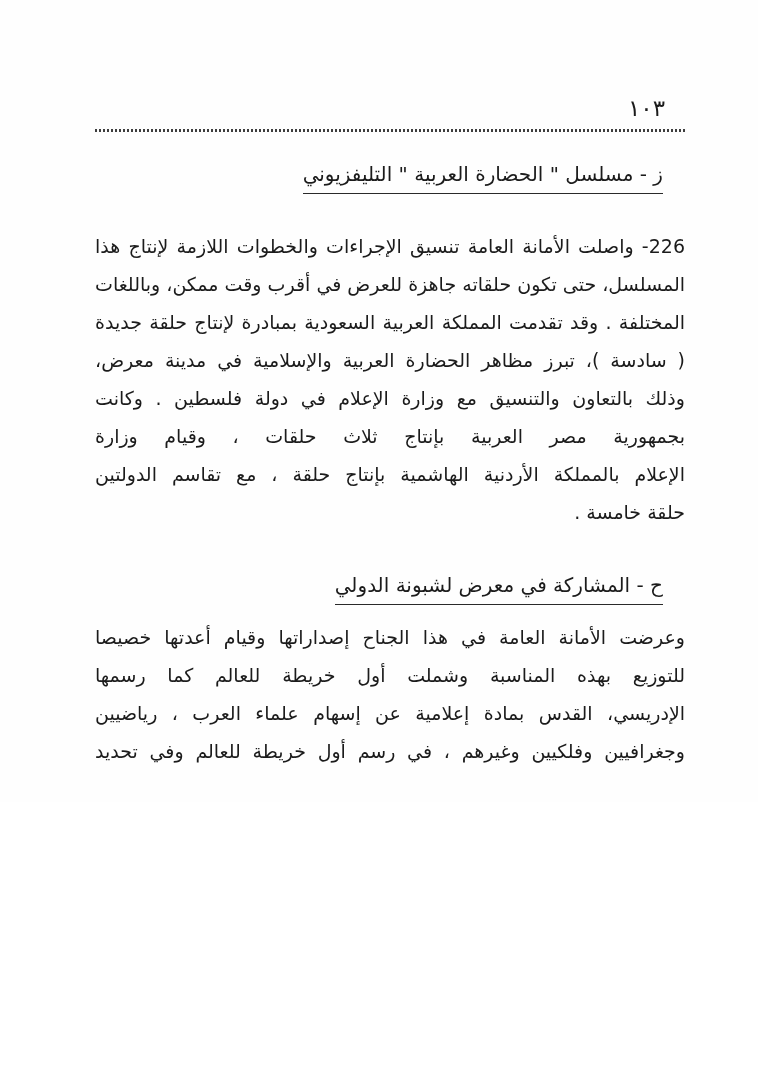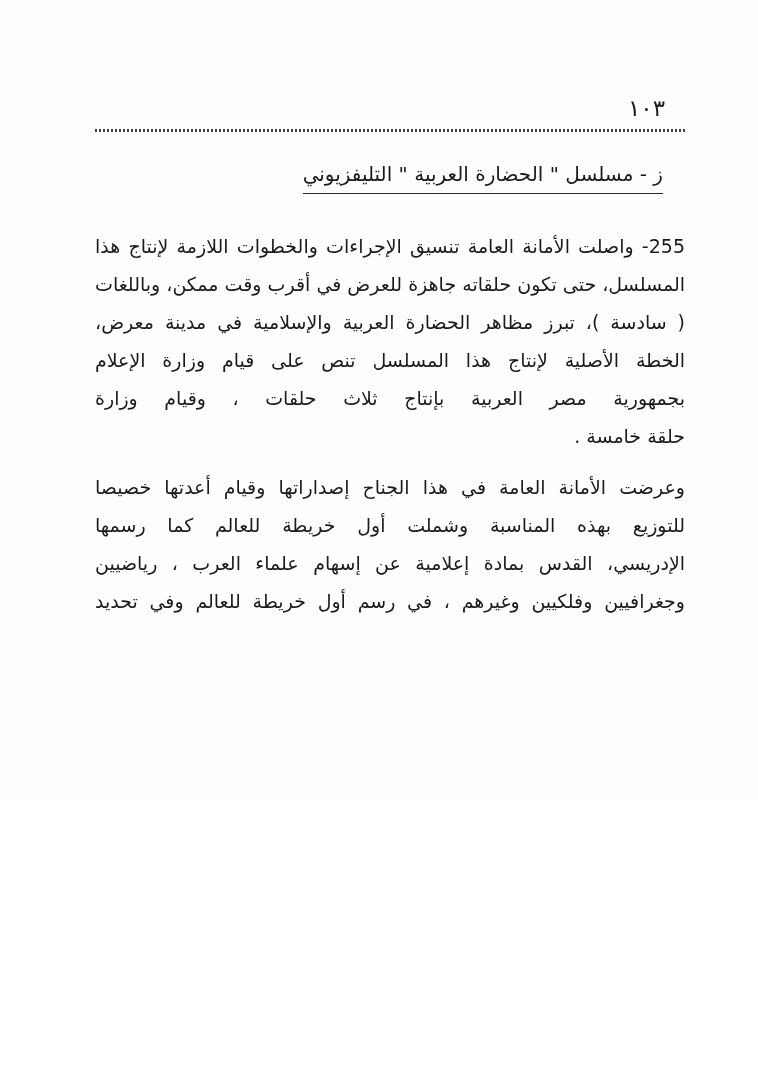--- a/index.html
+++ b/index.html
@@ -105,28 +105,33 @@
 
     <div class="page-number">١٠٣</div>
 
     <div class="rule rule-top"></div>
 
     <div class="heading heading-z">
       <span class="heading-text">ز - مسلسل " الحضارة العربية " التليفزيوني</span>
     </div>
 
     <div class="para para-199">
-      <div class="line">255- واصلت الأمانة العامة تنسيق الإجراءات والخطوات اللازمة لإنتاج هذا</div>
+      <div class="line">226- واصلت الأمانة العامة تنسيق الإجراءات والخطوات اللازمة لإنتاج هذا</div>
       <div class="line">المسلسل، حتى تكون حلقاته جاهزة للعرض في أقرب وقت ممكن، وباللغات</div>
+      <div class="line">المختلفة . وقد تقدمت المملكة العربية السعودية بمبادرة لإنتاج حلقة جديدة</div>
       <div class="line">( سادسة )، تبرز مظاهر الحضارة العربية والإسلامية في مدينة معرض،</div>
-      <div class="line">الخطة الأصلية لإنتاج هذا المسلسل تنص على قيام وزارة الإعلام</div>
+      <div class="line">وذلك بالتعاون والتنسيق مع وزارة الإعلام في دولة فلسطين . وكانت</div>
       <div class="line">بجمهورية مصر العربية بإنتاج ثلاث حلقات ، وقيام وزارة</div>
+      <div class="line">الإعلام بالمملكة الأردنية الهاشمية بإنتاج حلقة ، مع تقاسم الدولتين</div>
       <div class="line last">حلقة خامسة .</div>
     </div>
 
+    <div class="heading heading-h">
+      <span class="heading-text">ح - المشاركة في معرض لشبونة الدولي</span>
+    </div>
 
     <div class="para para-200">
       <div class="line">وعرضت الأمانة العامة في هذا الجناح إصداراتها وقيام أعدتها خصيصا</div>
       <div class="line">للتوزيع بهذه المناسبة وشملت أول خريطة للعالم كما رسمها</div>
       <div class="line">الإدريسي، القدس بمادة إعلامية عن إسهام علماء العرب ، رياضيين</div>
       <div class="line">وجغرافيين وفلكيين وغيرهم ، في رسم أول خريطة للعالم وفي تحديد</div>
     </div>
 
   </div>
 

